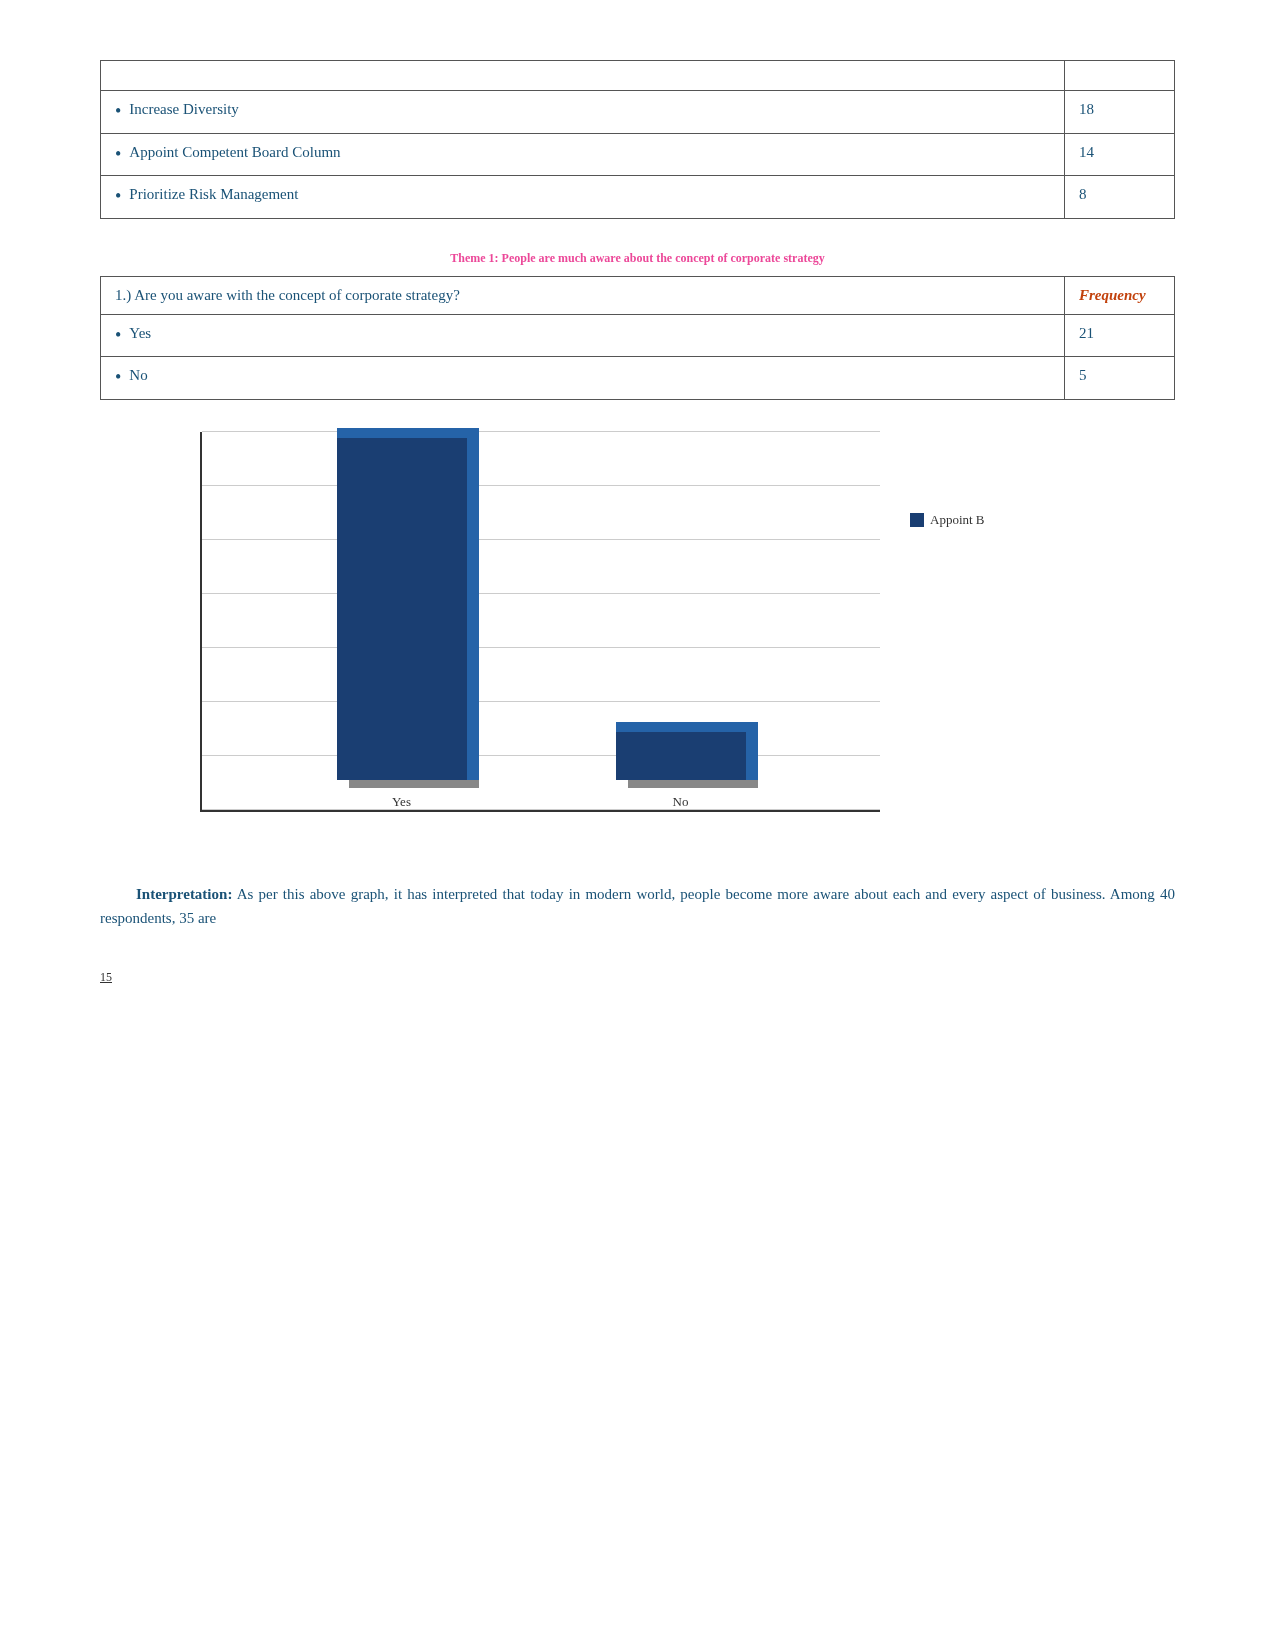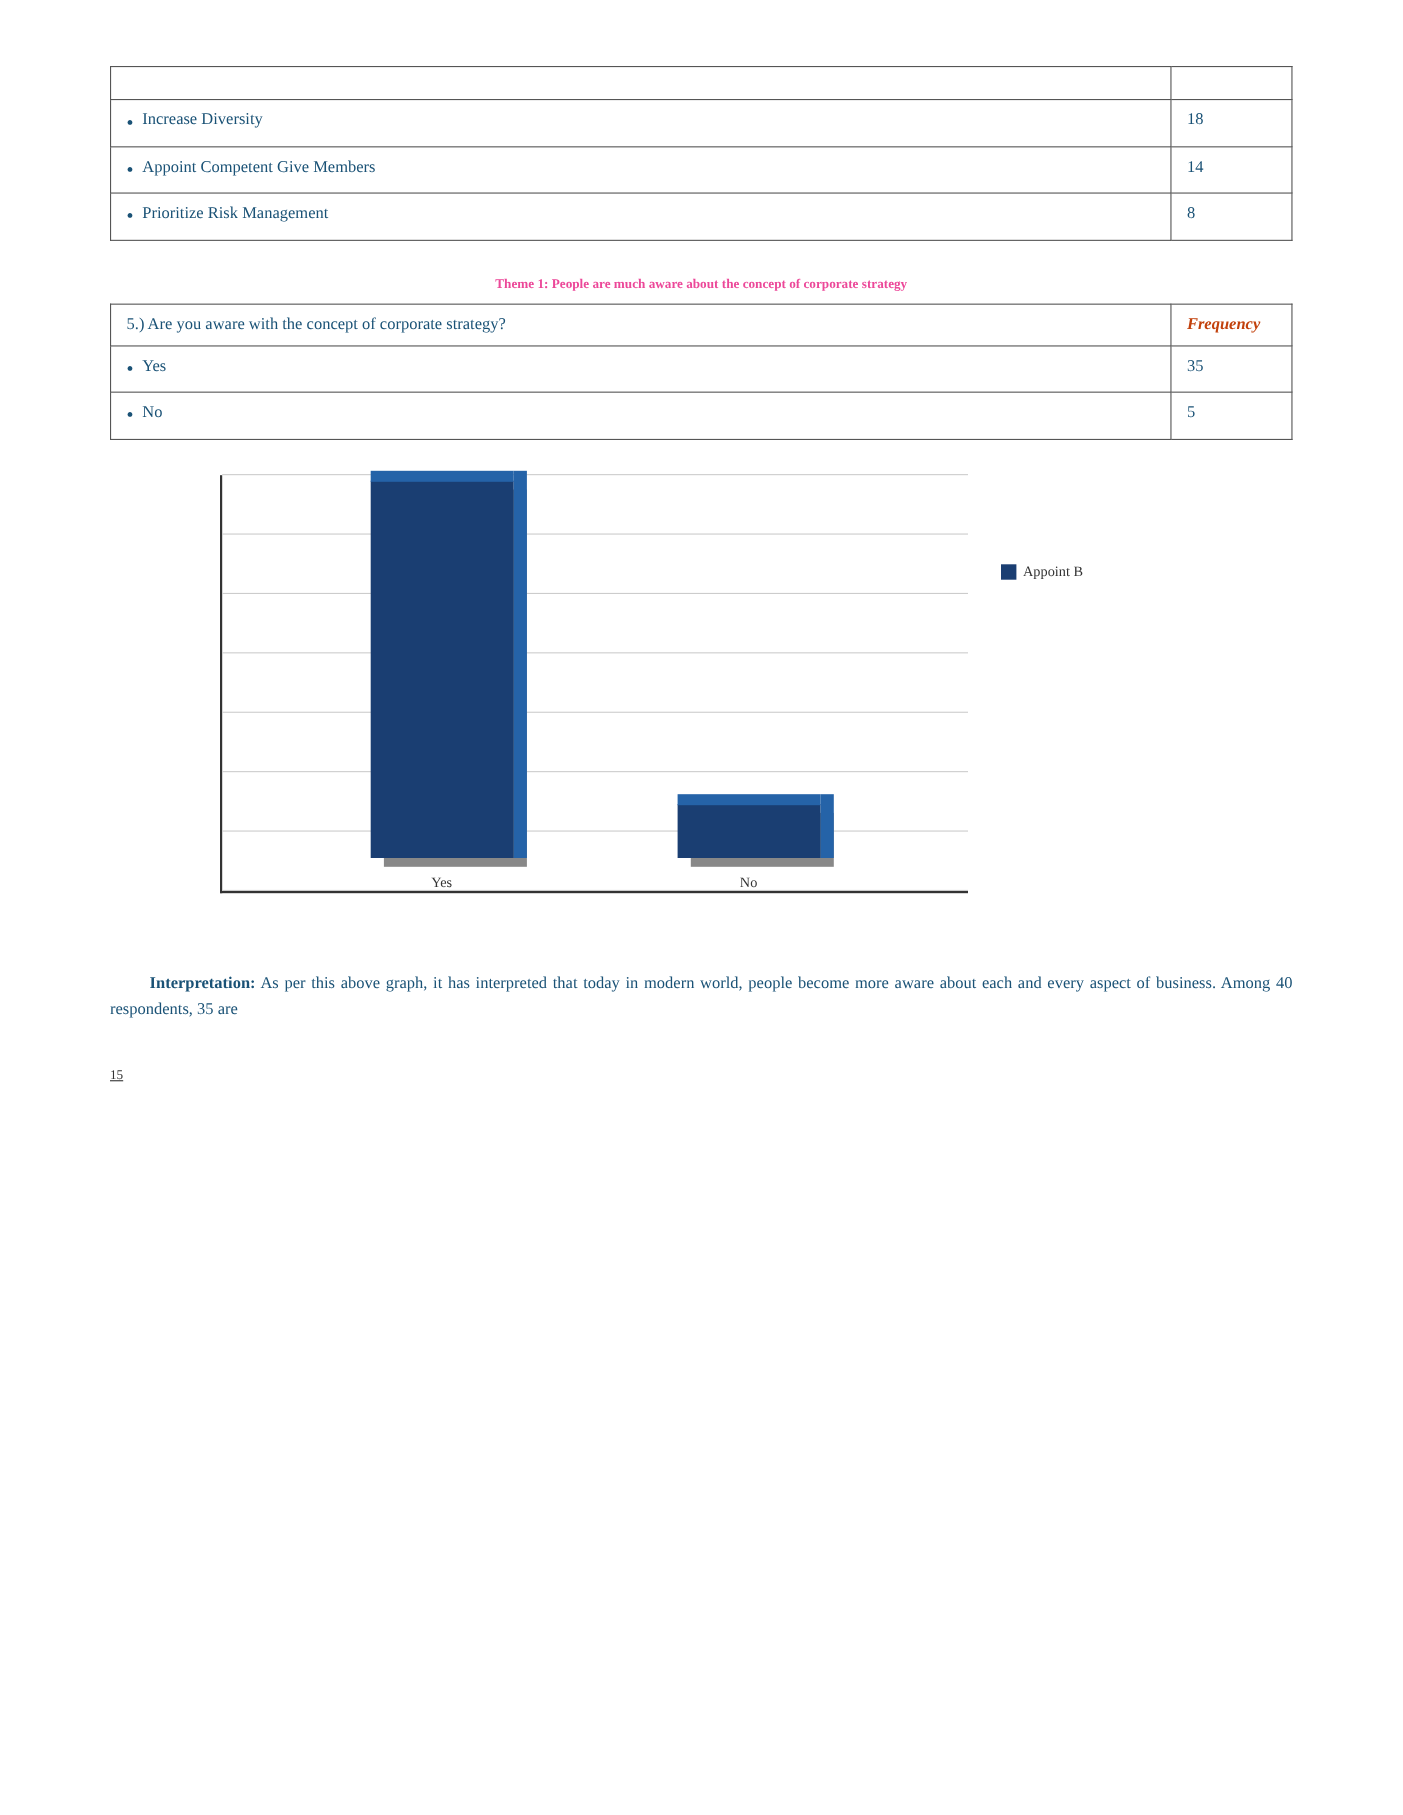--- a/index.html
+++ b/index.html
@@ -166,21 +166,21 @@
         <span class="bullet-dot">•</span>
         <span>Increase Diversity</span>
       </div>
     </td>
     <td class="col-freq">18</td>
   </tr>
   <tr>
     <td>
       <div class="bullet-item">
         <span class="bullet-dot">•</span>
-        <span>Appoint Competent Give Members</span>
+        <span>Appoint Competent Board Column</span>
       </div>
     </td>
     <td class="col-freq">14</td>
   </tr>
   <tr>
     <td>
       <div class="bullet-item">
         <span class="bullet-dot">•</span>
         <span>Prioritize Risk Management</span>
       </div>
@@ -188,31 +188,31 @@
     <td class="col-freq">8</td>
   </tr>
 </tbody>
   </table>
 
 <p class="theme-heading">Theme 1: People are much aware about the concept of corporate strategy</p>
 
 <table class="data-table">
   <tbody>
       <tr>
-    <td>5.) Are you aware with the concept of corporate strategy?</td>
+    <td>1.) Are you aware with the concept of corporate strategy?</td>
     <td class="col-freq freq-header">Frequency</td>
   </tr>
   <tr>
     <td>
       <div class="bullet-item">
         <span class="bullet-dot">•</span>
         <span>Yes</span>
       </div>
     </td>
-    <td class="col-freq">35</td>
+    <td class="col-freq">21</td>
   </tr>
   <tr>
     <td>
       <div class="bullet-item">
         <span class="bullet-dot">•</span>
         <span>No</span>
       </div>
     </td>
     <td class="col-freq">5</td>
   </tr>

